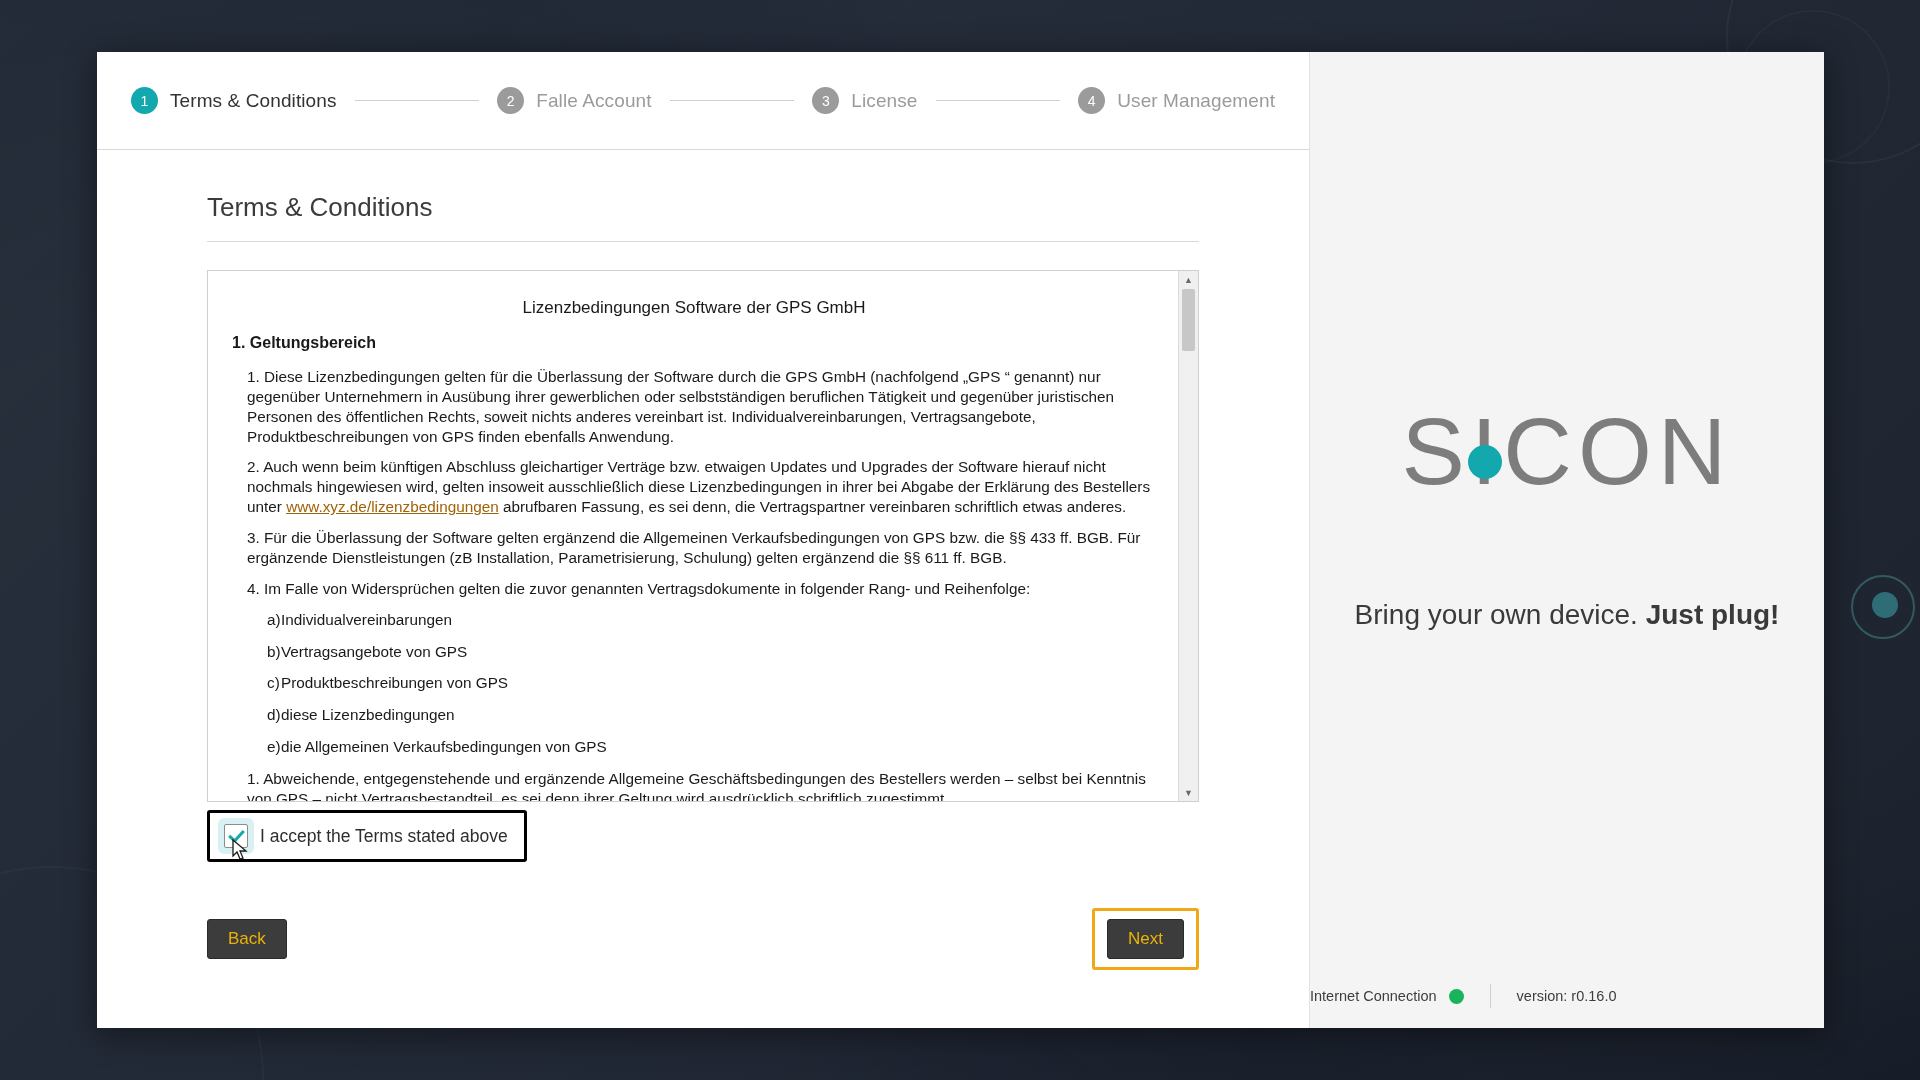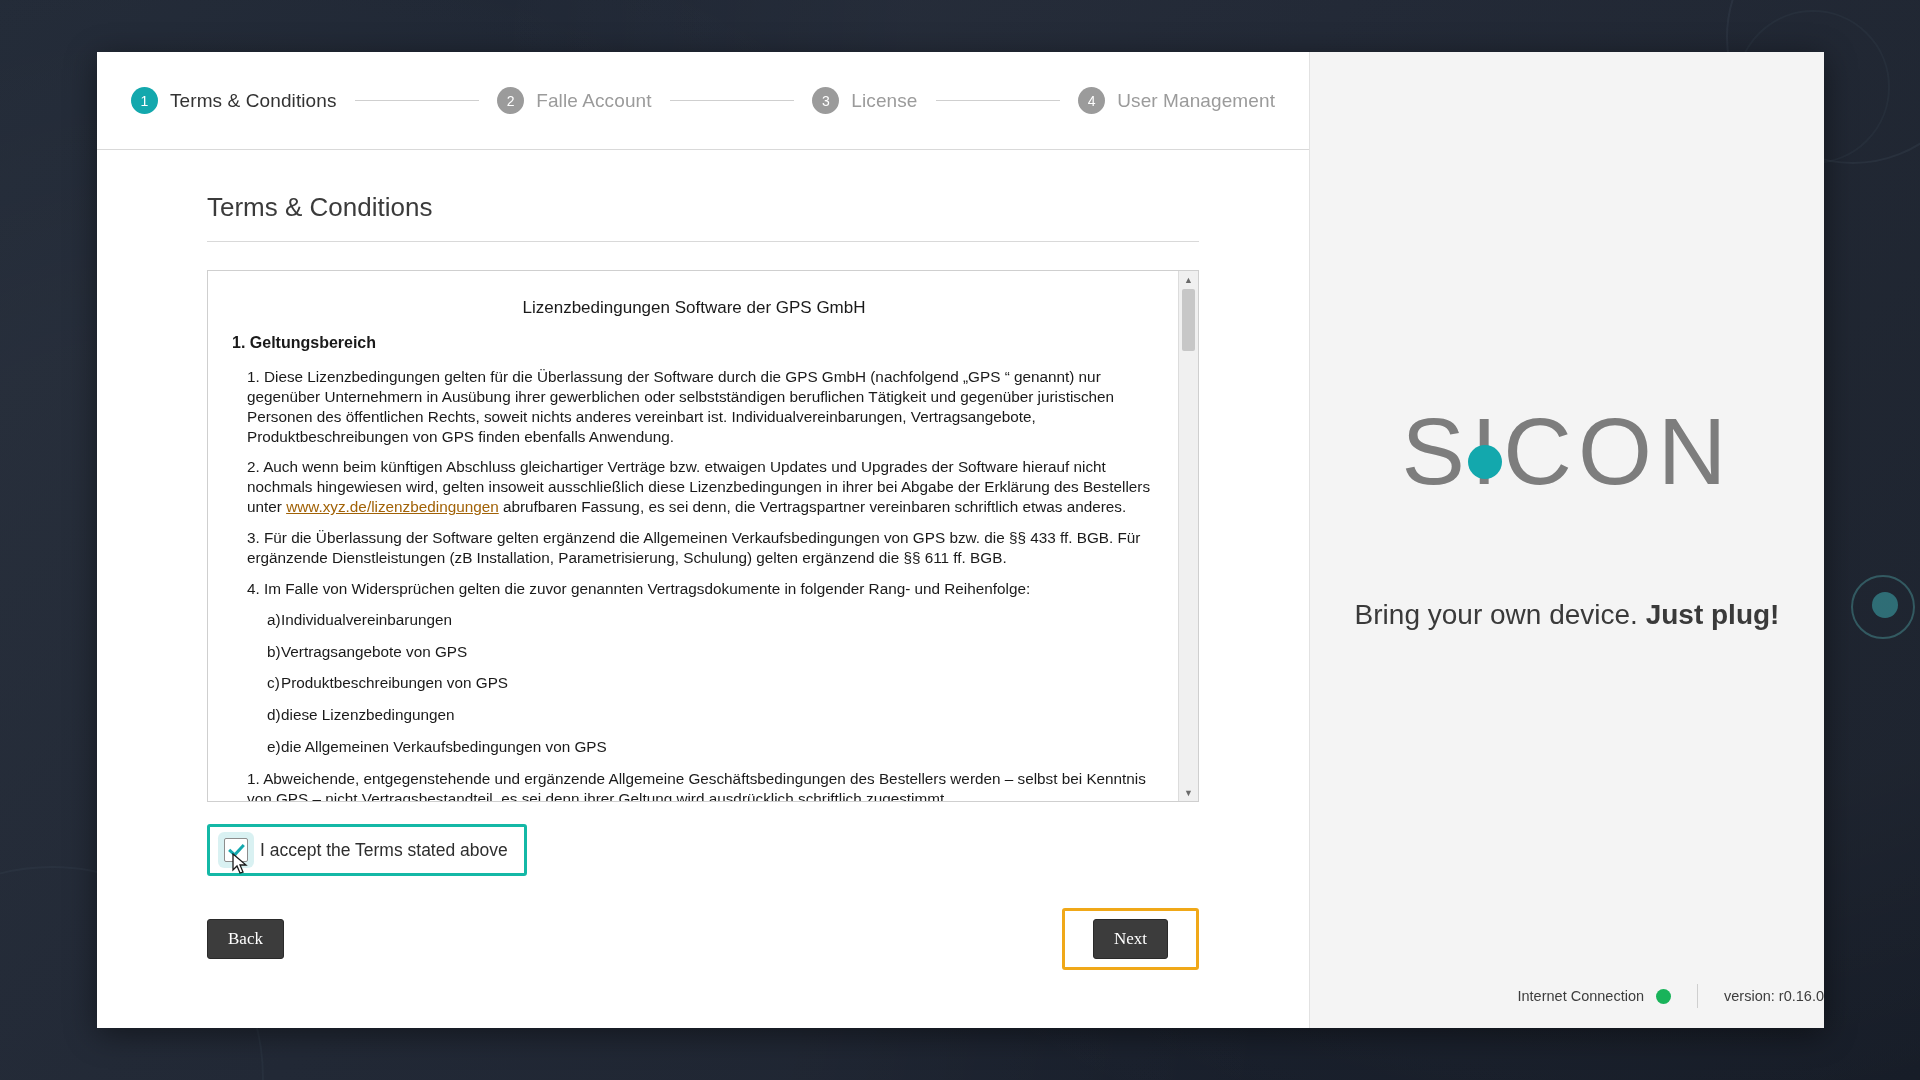--- a/index.html
+++ b/index.html
@@ -167,24 +167,24 @@
   .sb-thumb {
     position: absolute;
     top: 18px; left: 3px;
     width: 13px; height: 62px;
     background: #c7c7c7;
     border-radius: 2px;
   }
 
   
   .accept-row {
-    margin-top: 22px;
+    margin-top: 8px;
     display: inline-flex;
     align-items: center;
-    border: 3px solid #14b8a6;
+    border: 3px solid #000000;
     padding: 11px 16px 11px 14px;
     border-radius: 3px;
     background: #fff;
     position: relative;
   }
   .checkbox {
     width: 22px; height: 22px;
     border: 1px solid #8d8d8d;
     background: #fff;
     margin-right: 12px;
@@ -216,31 +216,31 @@
     position: absolute;
     left: 110px;
     right: 110px;
     bottom: 58px;
     display: flex;
     justify-content: space-between;
     align-items: center;
   }
   .btn {
     background: #3c3c3c;
-    color: #ffffff;
+    color: #eab308;
     font-size: 17px;
     border: 1px solid #2a2a2a;
     border-radius: 3px;
     padding: 9px 20px;
     cursor: pointer;
-    font-family: Liberation Serif, serif;
+    font-family: Liberation Sans, sans-serif;
   }
   .btn-wrap-next {
     border: 3px solid #f0a818;
-    padding: 8px 28px;
+    padding: 8px 12px;
     border-radius: 3px;
     display: inline-block;
   }
 
   
   .logo {
     position: absolute;
     top: 345px;
     left: 0; right: 0;
     text-align: center;
@@ -269,21 +269,21 @@
     font-size: 28px;
     color: #3a3a3a;
   }
   .tagline b { font-weight: bold; }
   .status-bar {
     position: absolute;
     bottom: 20px;
     left: 0; right: 0;
     display: flex;
     align-items: center;
-    justify-content: flex-end;
+    justify-content: flex-start;
     font-size: 14.5px;
     color: #3d3d3d;
   }
   .status-dot {
     width: 15px; height: 15px; border-radius: 50%;
     background: #19b35a;
     margin-left: 12px;
   }
   .status-sep {
     width: 1px; height: 24px; background: #cfcfcf; margin: 0 26px;

